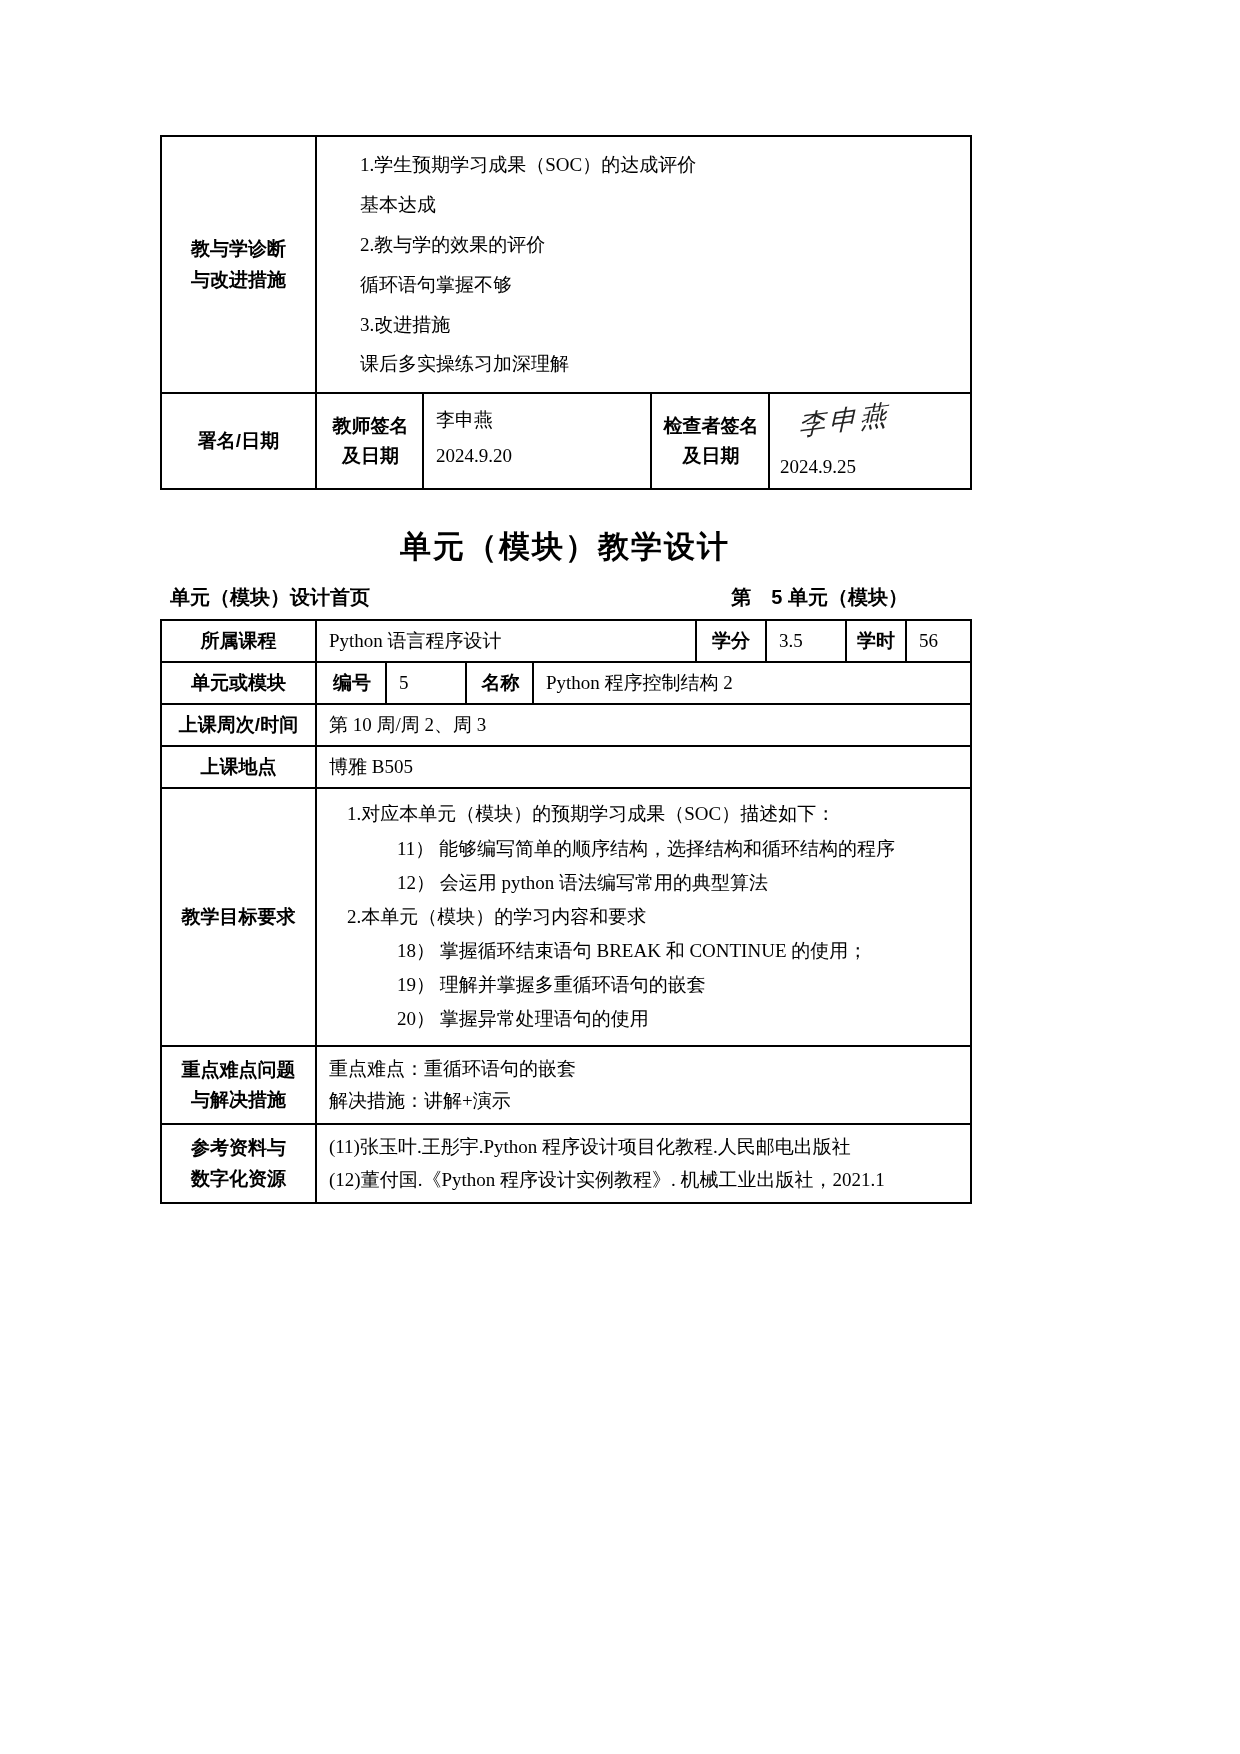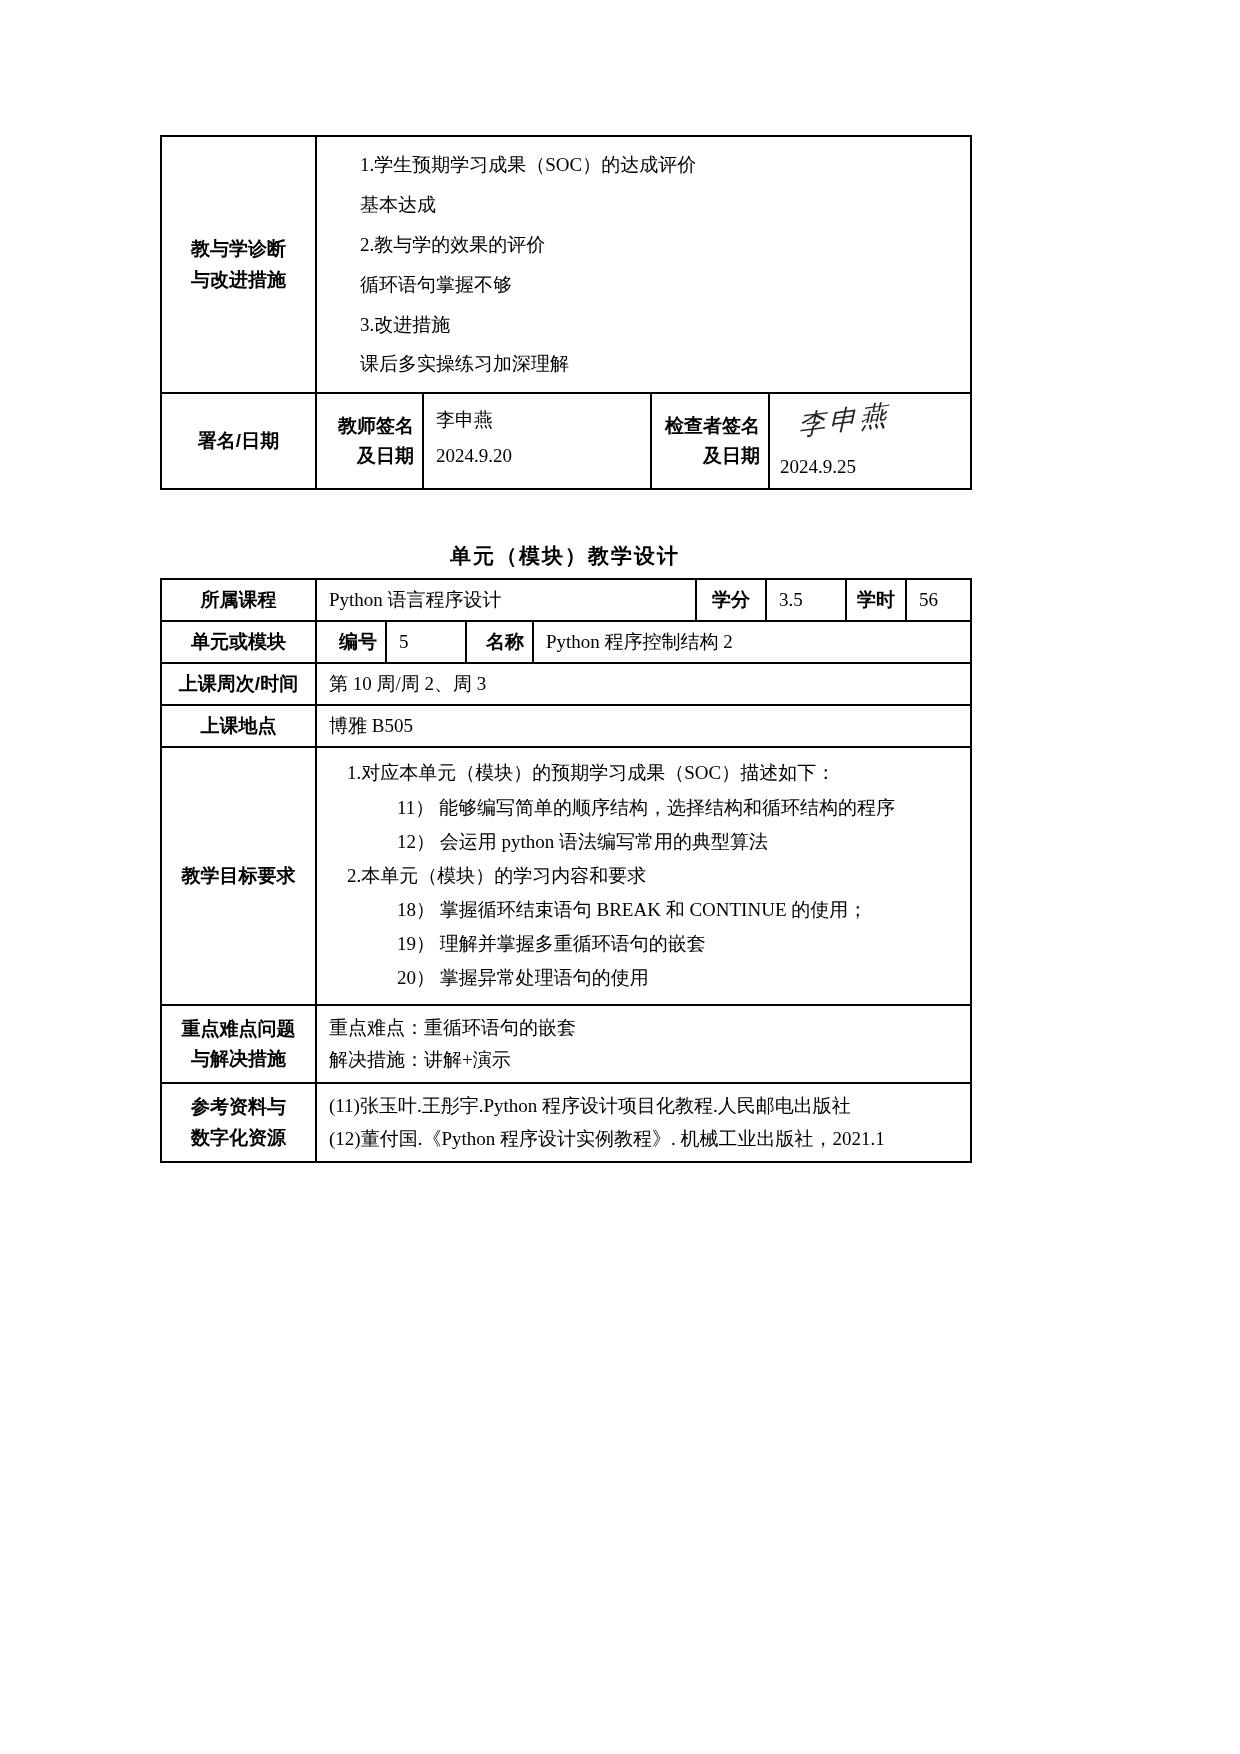--- a/index.html
+++ b/index.html
@@ -23,43 +23,43 @@
     font-size:19px;
     vertical-align:middle;
     overflow:hidden;
   }
   .label {
     font-family:"Liberation Sans", sans-serif;
     font-weight:bold;
     text-align:center;
     line-height:1.6;
   }
-  .label-left { text-align:right; padding-left:10px; }
+  .label-left { text-align:center; padding-left:10px; }
   .value { text-align:left; padding-left:12px; }
   .diag-cell { vertical-align:top; padding:8px 8px 8px 43px; }
   .diag-cell .line { line-height:2.1; white-space:pre-wrap; }
   .sig-name-cell { vertical-align:top; padding-top:8px; padding-left:12px; }
   .sig-name-cell .line { line-height:1.9; }
   .checker-cell { vertical-align:top; padding-top:4px; padding-left:10px; }
   .handwriting {
     display:inline-block;
     font-style:italic;
     font-size:27px;
     letter-spacing:4px;
     transform:rotate(-7deg) skewX(-6deg);
     margin:4px 0 0 18px;
     color:#222;
   }
   .checker-date { margin-top:18px; font-size:19px; }
   .doc-title {
-    margin-top:52px;
+    margin-top:36px;
     text-align:center;
     font-family:"Liberation Sans", sans-serif;
     font-weight:bold;
-    font-size:21px;
+    font-size:31px;
     letter-spacing:2px;
   }
   .subheader {
     margin-top:16px;
     display:flex;
     justify-content:space-between;
     font-family:"Liberation Sans", sans-serif;
     font-weight:bold;
     font-size:20px;
   }
@@ -122,20 +122,24 @@
         </td>
         <td class="checker-cell">
           <span class="handwriting">李申燕</span>
           <div class="checker-date">2024.9.25</div>
         </td>
       </tr>
     </tbody>
       </table>
 
     <div class="doc-title">单元（模块）教学设计</div>
+    <div class="subheader">
+      <span class="sh-left">单元（模块）设计首页</span>
+      <span class="sh-right">第　5 单元（模块）</span>
+    </div>
 
     <table class="t2">
       <colgroup>
         <col style="width:155px">
           <col style="width:70px">
           <col style="width:80px">
           <col style="width:67px">
           <col style="width:163px">
           <col style="width:70px">
           <col style="width:80px">

